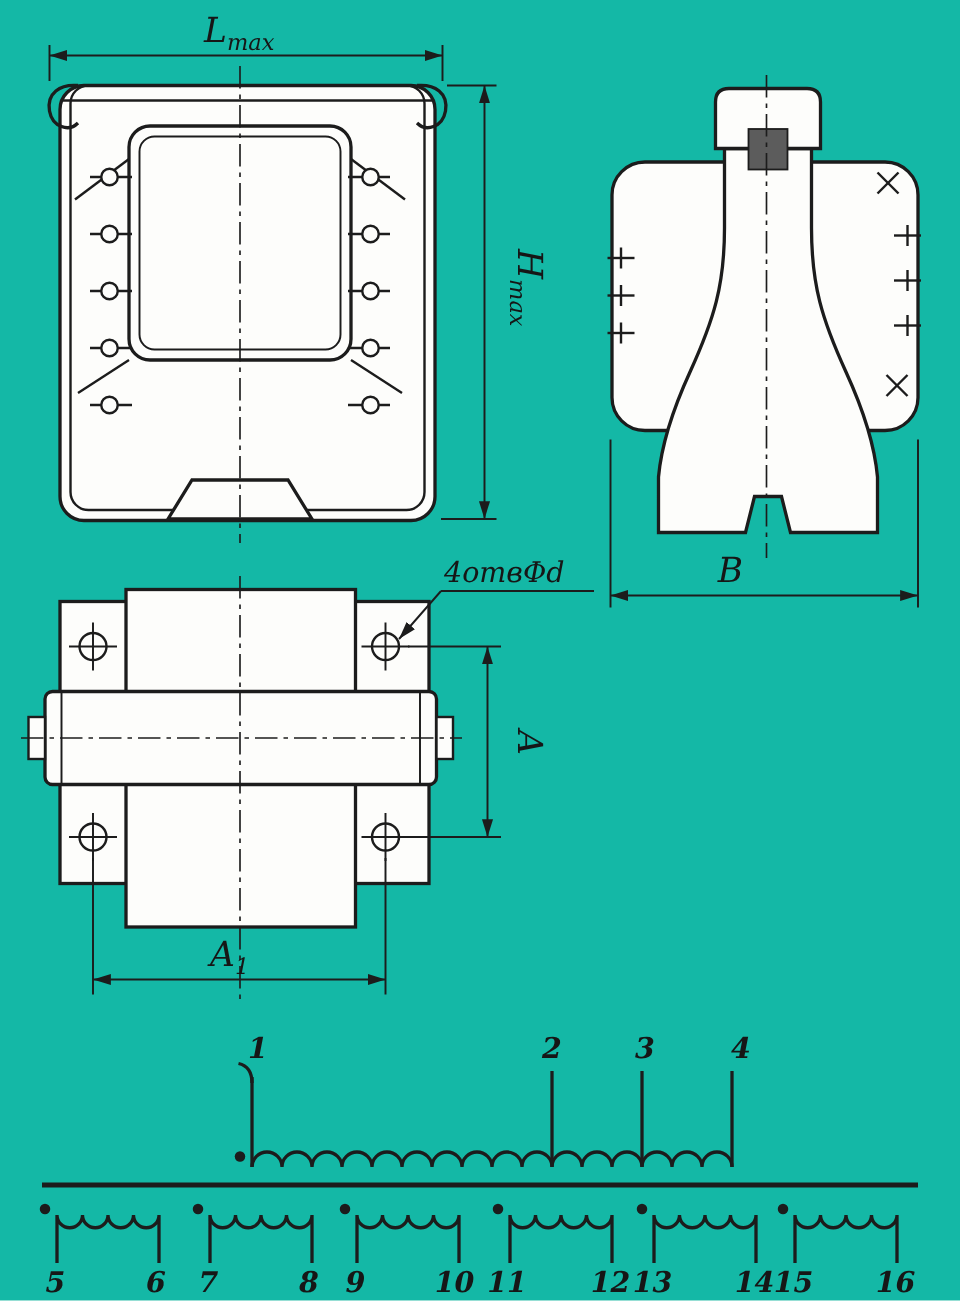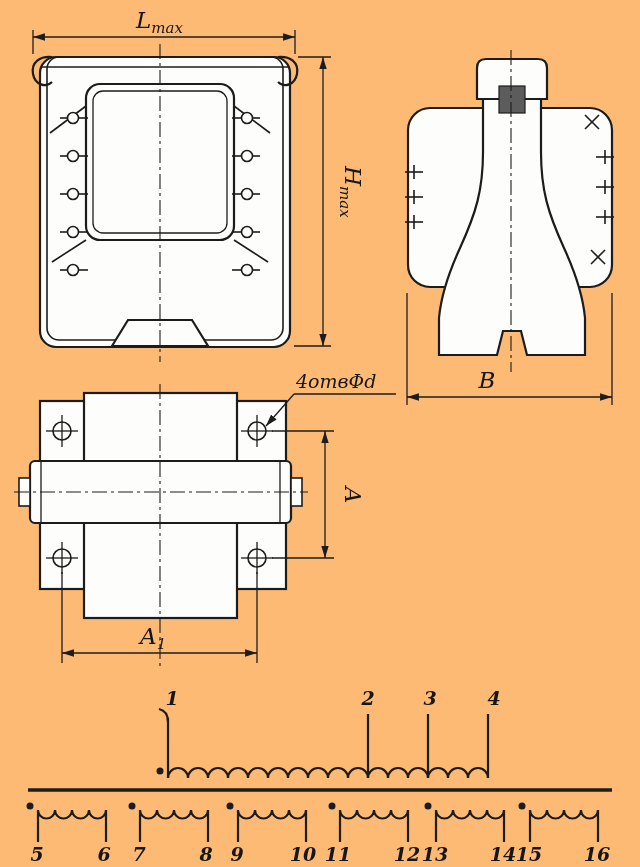--- a/index.html
+++ b/index.html
@@ -1,17 +1,17 @@
 <!DOCTYPE html>
 <html><head>
 <meta charset="utf-8">
 <style>
   html,body{margin:0;padding:0;background:#fbfbf8;}
   .sheet{
-    width:640px;height:867px;position:relative;background:#fdba74;
+    width:640px;height:867px;position:relative;background:#14b8a6;
     font-family:"DejaVu Serif", serif;
   }
   svg text{fill:#161616;}
   .dim-label{font-style:italic;font-size:23px;}
   .dim-sub{font-style:italic;font-size:15px;}
   .note-label{font-style:italic;font-size:19px;}
   .term-label{font-style:italic;font-weight:700;font-size:19px;}
   .ln{stroke:#1c1c1c;fill:none;}
   .w2{stroke-width:2.2;}
   .w15{stroke-width:1.6;}

